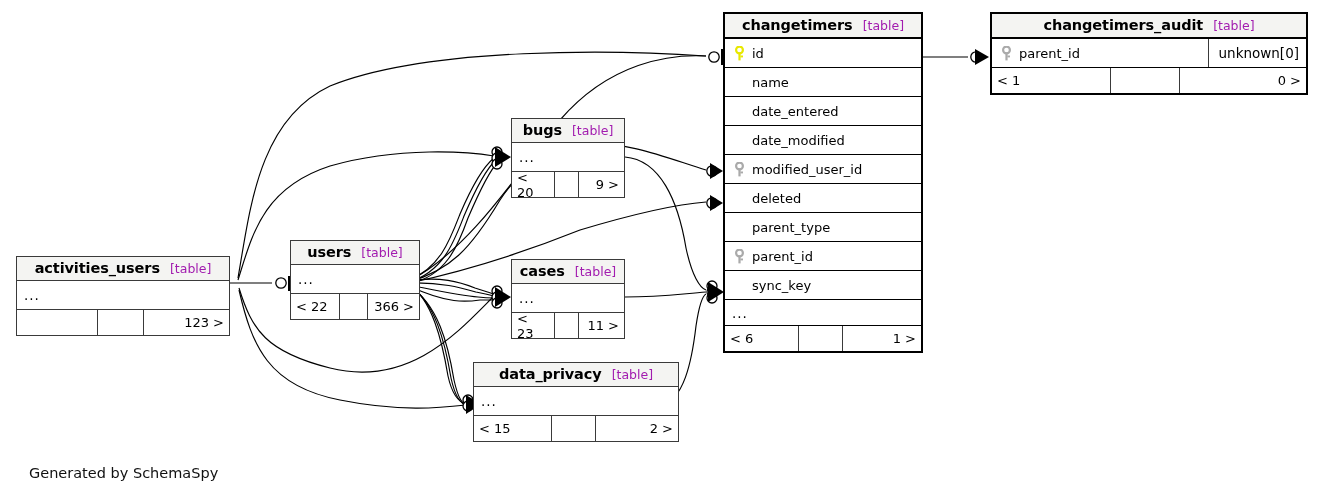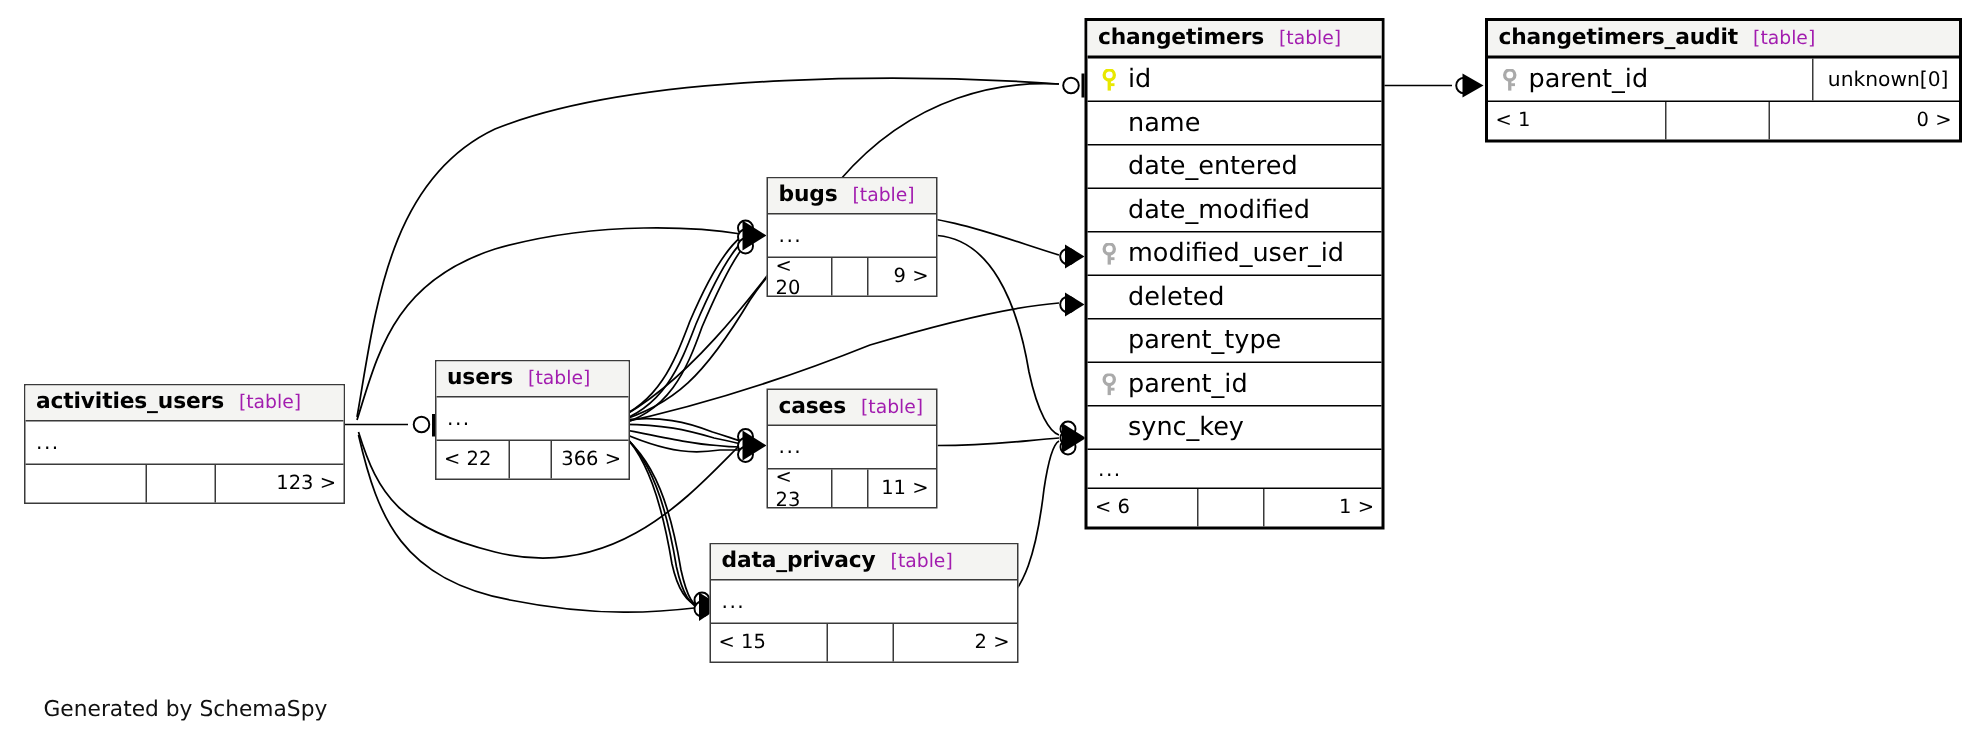--- a/index.html
+++ b/index.html
@@ -50,21 +50,21 @@
     font-size: 13.5px;
     color: #000000;
   }
   .tbl.thick { border: 2.5px solid #000000; }
 
   .tbl-header {
     background: #f4f4f2;
     border-bottom: 1px solid #3a3a3a;
     display: flex;
     align-items: baseline;
-    justify-content: flex-start;
+    justify-content: center;
     padding: 3px 7px 4px 7px;
     box-sizing: border-box;
     white-space: nowrap;
   }
   .tbl.thick .tbl-header { border-bottom: 2px solid #000000; }
   .tbl-name {
     font-weight: bold;
     font-size: 14.5px;
     letter-spacing: -0.1px;
   }
@@ -85,21 +85,21 @@
   }
   .tbl.thick .row { border-bottom: 1.6px solid #000000; }
   .row .key-ico {
     width: 15px;
     flex: 0 0 15px;
     display: inline-flex;
     align-items: center;
     justify-content: center;
     margin-right: 5px;
   }
-  .row .row-label { font-size: 17px; }
+  .row .row-label { font-size: 13px; }
   .row .row-type {
     margin-left: auto;
     padding-left: 10px;
     border-left: 1px solid #3a3a3a;
     height: 100%;
     display: flex;
     align-items: center;
     padding-right: 0;
     font-size: 13.5px;
   }

